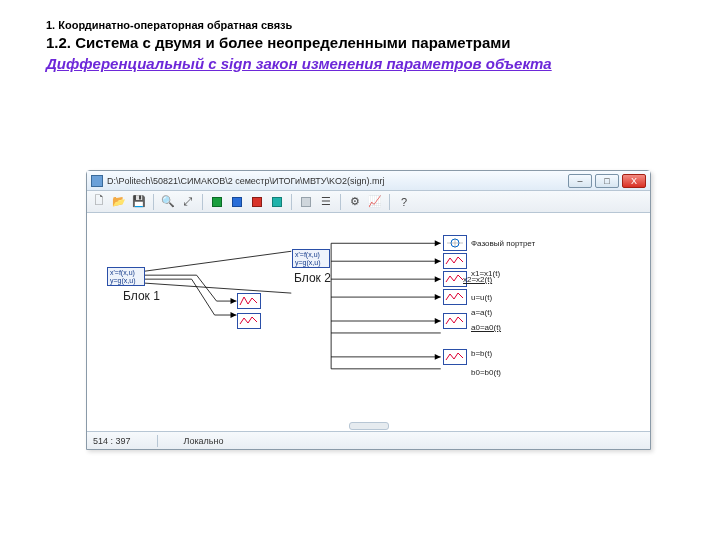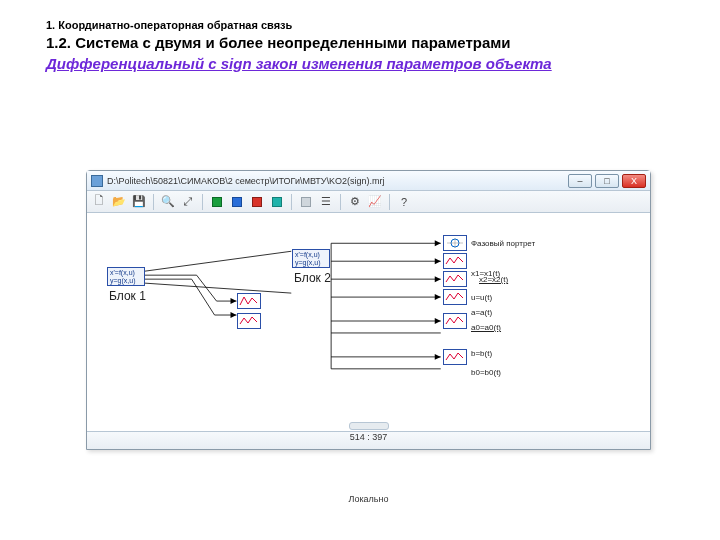--- a/index.html
+++ b/index.html
@@ -130,21 +130,21 @@
   svg.wires { position:absolute; left:0; top:0; width:100%; height:100%; }
   svg.wires line, svg.wires polyline { stroke:#000; stroke-width:0.8; fill:none; }
   .arrowhead { fill:#000; }
 
   .statusbar {
     height: 18px;
     border-top: 1px solid #b7c6d4;
     background: linear-gradient(#f6f9fc,#e9eef3);
     display: flex; align-items: center;
     font-size: 9px; color: #333;
-    padding: 0 6px; gap: 26px; flex-direction: column;
+    padding: 0 6px; gap: 26px;
   }
   .status-sep { width:1px; height:12px; background:#b7c6d4; }
   .scroll-stub {
     position:absolute; left:50%; transform:translateX(-50%);
     bottom: 19px;
     width: 40px; height: 8px;
     background:#e6ebef; border:1px solid #b7c6d4; border-radius:3px;
   }
 </style>
 </head>
@@ -244,21 +244,21 @@
       <polygon class="arrowhead" points="355,108 349,105 349,111"></polygon>
       <polygon class="arrowhead" points="355,144 349,141 349,147"></polygon>
       <polygon class="arrowhead" points="150,88 144,85 144,91"></polygon>
       <polygon class="arrowhead" points="150,102 144,99 144,105"></polygon>
     </svg>
 
     <div class="blockbox" style="left:20px; top:54px; width:38px;">
       <div>x'=f(x,u)</div>
       <div>y=g(x,u)</div>
     </div>
-    <div class="block-label" style="left:22px; top:76px;">Блок 1</div>
+    <div class="block-label" style="left:36px; top:76px;">Блок 1</div>
 
     <div class="blockbox" style="left:205px; top:36px; width:38px;">
       <div>x'=f(x,u)</div>
       <div>y=g(x,u)</div>
     </div>
     <div class="block-label" style="left:207px; top:58px;">Блок 2</div>
 
     <div class="mini-oscil" style="left:150px; top:80px;">
       <svg viewBox="0 0 20 12">
           <polyline points="1,10 5,2 9,9 13,3 18,8" stroke="#d03" stroke-width="1" fill="none"></polyline>
@@ -284,21 +284,21 @@
           <polyline points="1,9 5,3 9,8 13,2 18,7" stroke="#d03" stroke-width="1" fill="none"></polyline>
         </svg>
     </div>
     <div class="sig-label" style="left:384px; top:56px;">x1=x1(t)</div>
 
     <div class="mini-oscil" style="left:356px; top:58px;">
       <svg viewBox="0 0 20 12">
           <polyline points="1,9 5,3 9,8 13,2 18,7" stroke="#d03" stroke-width="1" fill="none"></polyline>
         </svg>
     </div>
-    <div class="sig-label" style="left:392px; top:62px;text-decoration:underline;">x2=x2(t)</div>
+    <div class="sig-label" style="left:376px; top:62px;text-decoration:underline;">x2=x2(t)</div>
 
     <div class="mini-oscil" style="left:356px; top:76px;">
       <svg viewBox="0 0 20 12">
           <polyline points="1,9 5,3 9,8 13,2 18,7" stroke="#d03" stroke-width="1" fill="none"></polyline>
         </svg>
     </div>
     <div class="sig-label" style="left:384px; top:80px;">u=u(t)</div>
 
     <div class="mini-oscil" style="left:356px; top:100px;">
       <svg viewBox="0 0 20 12">

